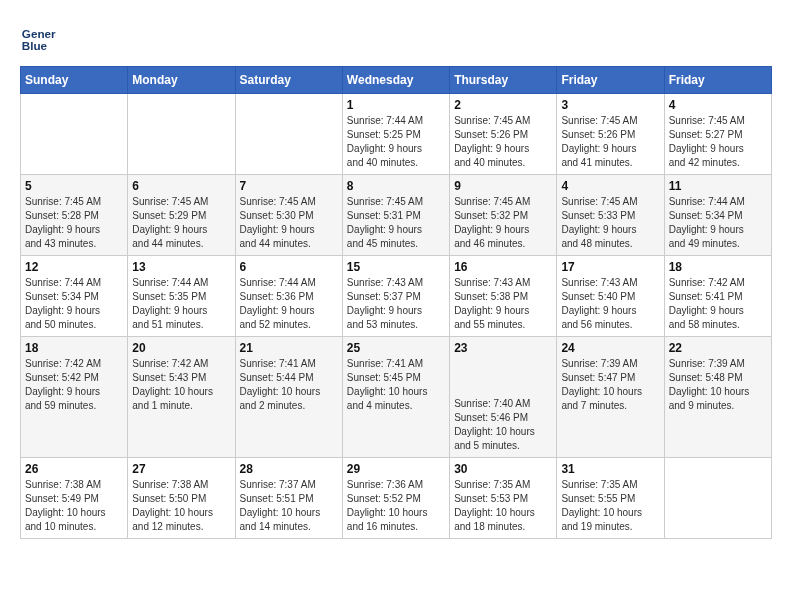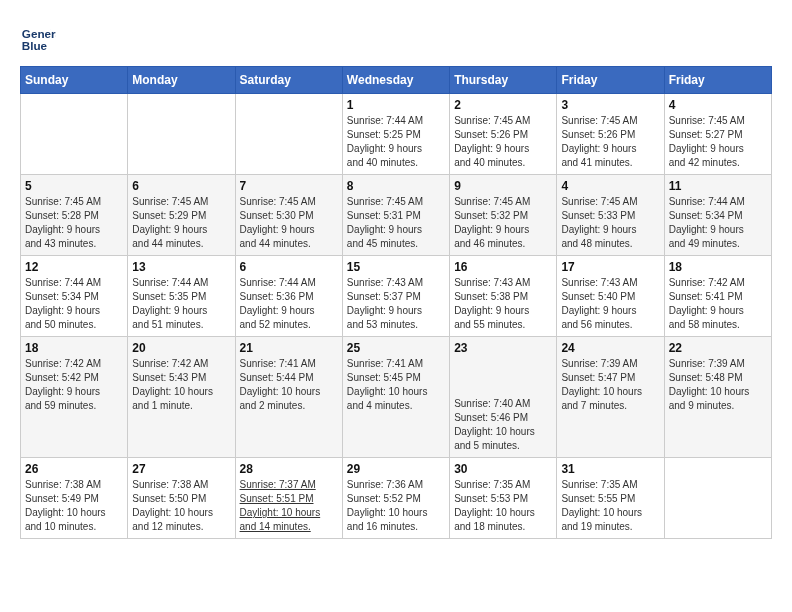--- a/index.html
+++ b/index.html
@@ -312,21 +312,21 @@
         </td>
         <td>
           <div class="day-number">27</div>
           <div class="day-info" style="white-space: pre-line;">Sunrise: 7:38 AM
 Sunset: 5:50 PM
 Daylight: 10 hours
 and 12 minutes.</div>
         </td>
         <td>
           <div class="day-number">28</div>
-          <div class="day-info" style="white-space: pre-line; text-decoration: underline;">Sunrise: 7:37 AM
+          <div class="day-info" style="white-space: pre-line;">Sunrise: 7:37 AM
 Sunset: 5:51 PM
 Daylight: 10 hours
 and 14 minutes.</div>
         </td>
         <td>
           <div class="day-number">29</div>
           <div class="day-info" style="white-space: pre-line;">Sunrise: 7:36 AM
 Sunset: 5:52 PM
 Daylight: 10 hours
 and 16 minutes.</div>

